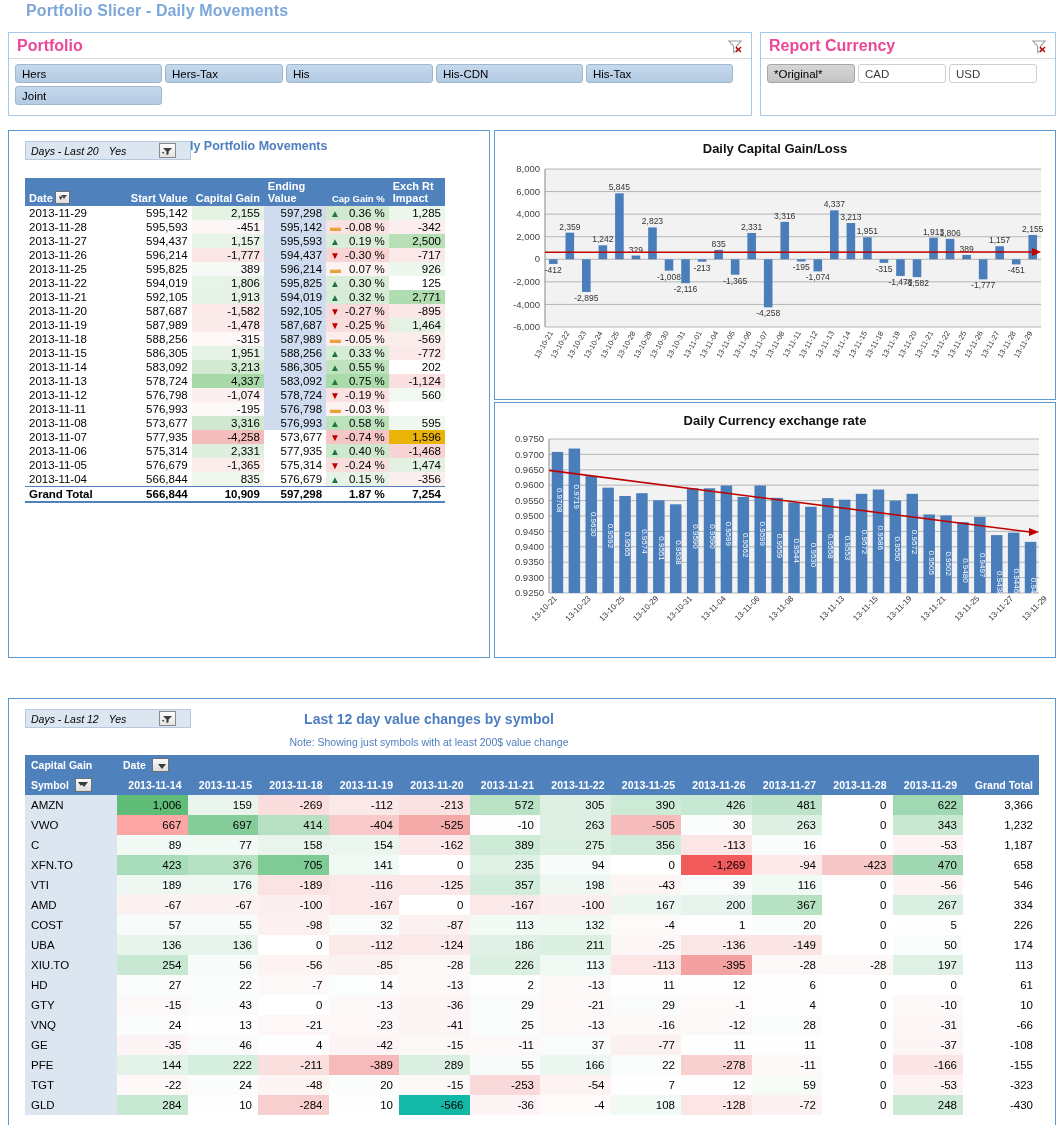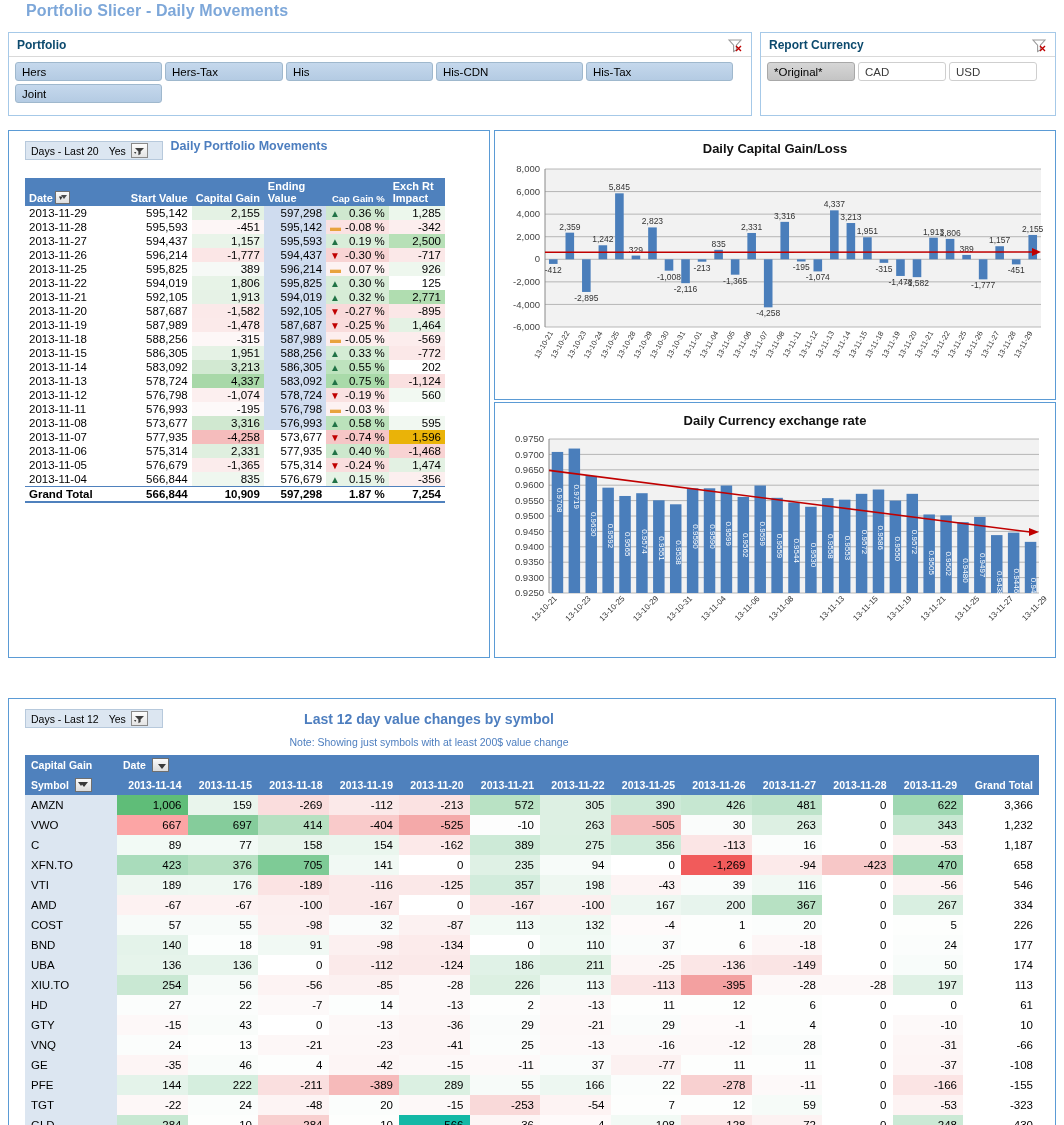--- a/index.html
+++ b/index.html
@@ -22,21 +22,21 @@
 
   
   .slicer {
     position:absolute;
     border:1px solid #a6c9e8;
     background:#ffffff;
   }
   .slicer-head {
     display:flex; align-items:center; justify-content:space-between;
     padding:4px 8px 3px 8px;
-    font-weight:bold; font-size:12px; color:#0c4a6e;
+    font-weight:bold; font-size:16px; color:#ec4899;
     border-bottom:1px solid #d9d9d9;
   }
   .filter-icon { width:16px; height:16px; position:relative; }
   .filter-icon svg { display:block; }
   .slicer-body { padding:5px 6px 6px 6px; display:flex; flex-wrap:wrap; gap:3px; }
   .sl-btn {
     border:1px solid #9fb8cd; border-radius:3px;
     background:linear-gradient(#c5d8ec,#b4cbe3);
     padding:3px 6px; font-size:11.5px; color:#000;
     height:19px; line-height:13px; white-space:nowrap;
@@ -49,22 +49,23 @@
     background:linear-gradient(#d6d6d6,#c4c4c4); border:1px solid #a8a8a8;
   }
 
   
   .panel { position:absolute; border:1px solid #5b9bd5; background:#fff; }
 
   
   .daybar {
     display:flex; align-items:center;
     background:#dce6f1; border:1px solid #b7c9dc;
-    height:19px; padding:0 14px 0 5px; width:138px;
+    height:19px; padding:0 14px 0 5px; width:166px;
     font-size:10.5px;
+    font-style:italic;
   }
   .daybar .lab { white-space:nowrap; }
   .daybar .val { margin-left:10px; }
   .daybar .dd {
     margin-left:auto; width:17px; height:15px;
     border:1px solid #8a8a8a; background:linear-gradient(#fdfdfd,#e4e4e4);
     display:flex; align-items:center; justify-content:center;
   }
 
   .section-title {
@@ -850,36 +851,20 @@
               <td class="num" style="background:#f2faf5">113</td>
               <td class="num" style="background:#f0f9f3">132</td>
               <td class="num" style="background:#fefafa">-4</td>
               <td class="num" style="background:#fdfefd">1</td>
               <td class="num" style="background:#fbfdfc">20</td>
               <td class="num" style="background:#ffffff">0</td>
               <td class="num" style="background:#fdfefd">5</td>
               <td class="num">226</td>
             </tr>
             <tr>
-              <td class="sym">BND</td>
-              <td class="num" style="background:#e4f3ea">140</td>
-              <td class="num" style="background:#fcfefd">18</td>
-              <td class="num" style="background:#f1f9f4">91</td>
-              <td class="num" style="background:#fcf0f0">-98</td>
-              <td class="num" style="background:#fcebeb">-134</td>
-              <td class="num" style="background:#ffffff">0</td>
-              <td class="num" style="background:#f2faf5">110</td>
-              <td class="num" style="background:#fafcfb">37</td>
-              <td class="num" style="background:#fdfefd">6</td>
-              <td class="num" style="background:#fdf6f6">-18</td>
-              <td class="num" style="background:#ffffff">0</td>
-              <td class="num" style="background:#fbfdfc">24</td>
-              <td class="num">177</td>
-            </tr>
-            <tr>
               <td class="sym">UBA</td>
               <td class="num" style="background:#e6f4eb">136</td>
               <td class="num" style="background:#e6f4eb">136</td>
               <td class="num" style="background:#ffffff">0</td>
               <td class="num" style="background:#fbeaea">-112</td>
               <td class="num" style="background:#fbe9e9">-124</td>
               <td class="num" style="background:#e0f2e7">186</td>
               <td class="num" style="background:#dcf0e2">211</td>
               <td class="num" style="background:#fdf6f6">-25</td>
               <td class="num" style="background:#fbe6e6">-136</td>

